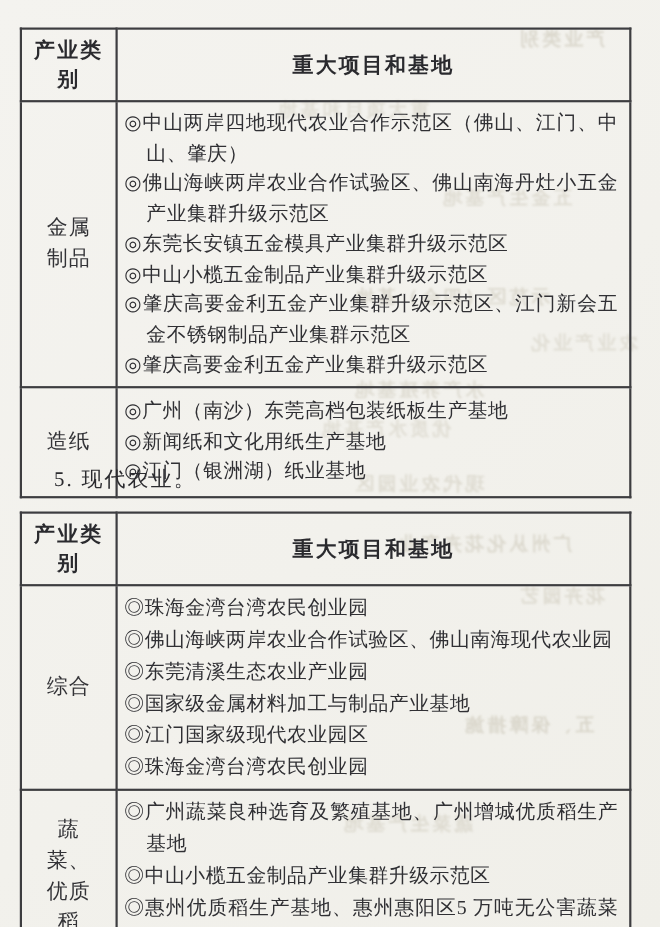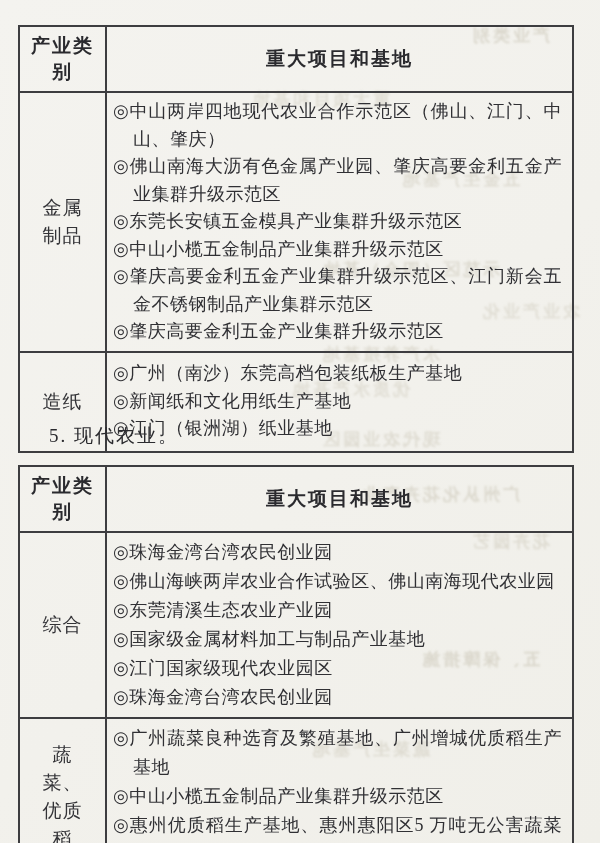--- a/index.html
+++ b/index.html
@@ -83,21 +83,21 @@
   }
   .item{
     font-size:18px;
     letter-spacing:.5px;
     padding-left:20px;
     text-indent:-20px;
     text-align:justify;
     color:#303034;
   }
   .tbl1 .item{line-height:27.5px;}
-  .tbl2 .item{line-height:29px;}
+  .tbl2 .item{line-height:29px;font-family:Liberation Serif, serif;}
   .row-metal{height:248px;}
   .row-paper{height:100px;}
   .row-comp{height:175px;}
   .row-veg{height:147px;}
 
   
   .heading{
     position:absolute;
     left:49px;top:423px;
     font-size:19px;
@@ -134,21 +134,21 @@
       </colgroup>
     <tbody>
         <tr>
       <th>产业类别</th>
       <th>重大项目和基地</th>
     </tr>
     <tr class="row-metal">
       <td class="cat">金属制品</td>
       <td class="items">
         <div class="item">◎中山两岸四地现代农业合作示范区（佛山、江门、中山、肇庆）</div>
-        <div class="item">◎佛山南海大沥有色金属产业园、肇庆高要金利五金产业集群升级示范区</div>
+        <div class="item">◎佛山海峡两岸农业合作试验区、佛山南海丹灶小五金产业集群升级示范区</div>
         <div class="item">◎东莞长安镇五金模具产业集群升级示范区</div>
         <div class="item">◎中山小榄五金制品产业集群升级示范区</div>
         <div class="item">◎肇庆高要金利五金产业集群升级示范区、江门新会五金不锈钢制品产业集群示范区</div>
         <div class="item">◎肇庆高要金利五金产业集群升级示范区</div>
       </td>
     </tr>
     <tr class="row-paper">
       <td class="cat">造纸</td>
       <td class="items">
         <div class="item">◎广州（南沙）东莞高档包装纸板生产基地</div>

